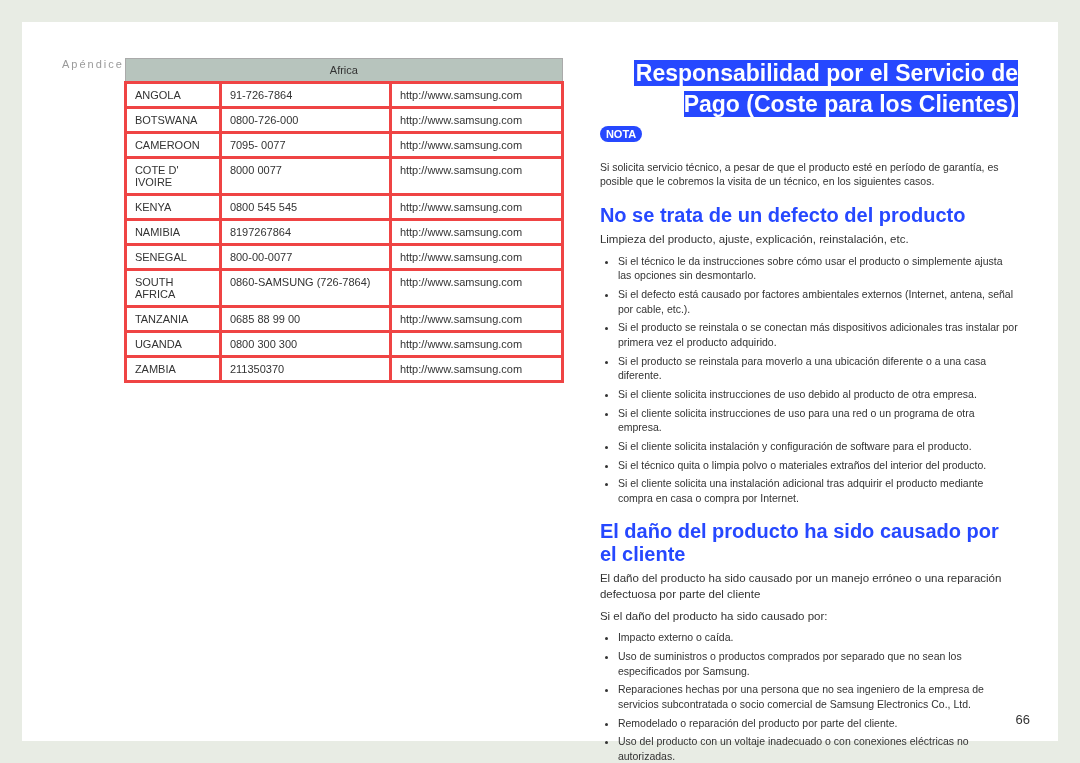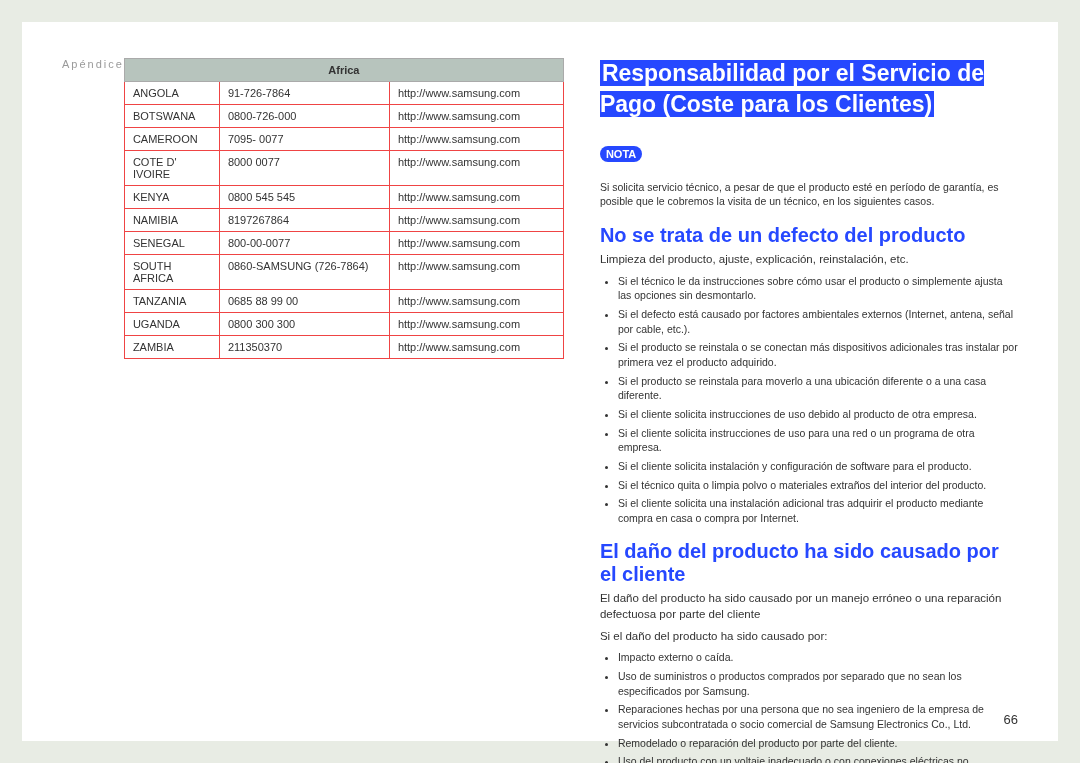--- a/index.html
+++ b/index.html
@@ -34,42 +34,42 @@
   .right-col { flex: 1; }
   table.africa {
     width: 100%;
     border-collapse: collapse;
     font-size: 11px;
     color: #333;
   }
   table.africa th {
     background: #b7c4bd;
     text-align: center;
-    font-weight: bold;
+    font-weight: normal;
     padding: 5px 8px;
     border: 1px solid #aaa;
     font-size: 11px;
   }
   table.africa td {
-    border: 1px solid #ef4444;
+    border: 3px solid #ef4444;
     padding: 5px 8px;
     vertical-align: top;
   }
   table.africa td:nth-child(1){ width:95px; }
   table.africa td:nth-child(2){ width:170px; }
   h1.section-title {
     display: inline;
     background: #2648ff;
     color: #ffffff;
     font-size: 23px;
     font-weight: bold;
     line-height: 1.35;
     padding: 0 2px;
   }
-  .title-wrap { margin-bottom: 24px; }
+  .title-wrap { margin-bottom: 4px; text-align: right; }
   .nota-badge {
     display: inline-block;
     background: #2648ff;
     color: #fff;
     font-size: 11px;
     font-weight: bold;
     padding: 2px 6px;
     margin-bottom: 18px;
     border-radius: 8px;
   }
@@ -98,21 +98,21 @@
   }
   ul.bullets li {
     font-size: 10.5px;
     color: #333;
     line-height: 1.4;
     margin-bottom: 4px;
   }
   .page-number {
     position: absolute;
     bottom: 14px;
-    right: 40px;
+    right: 28px;
     font-size: 13px;
     color: #333;
   }
 </style>
 </head>
 <body>
 
 <div class="page">
   <div class="header-section">Apéndice</div>
 

